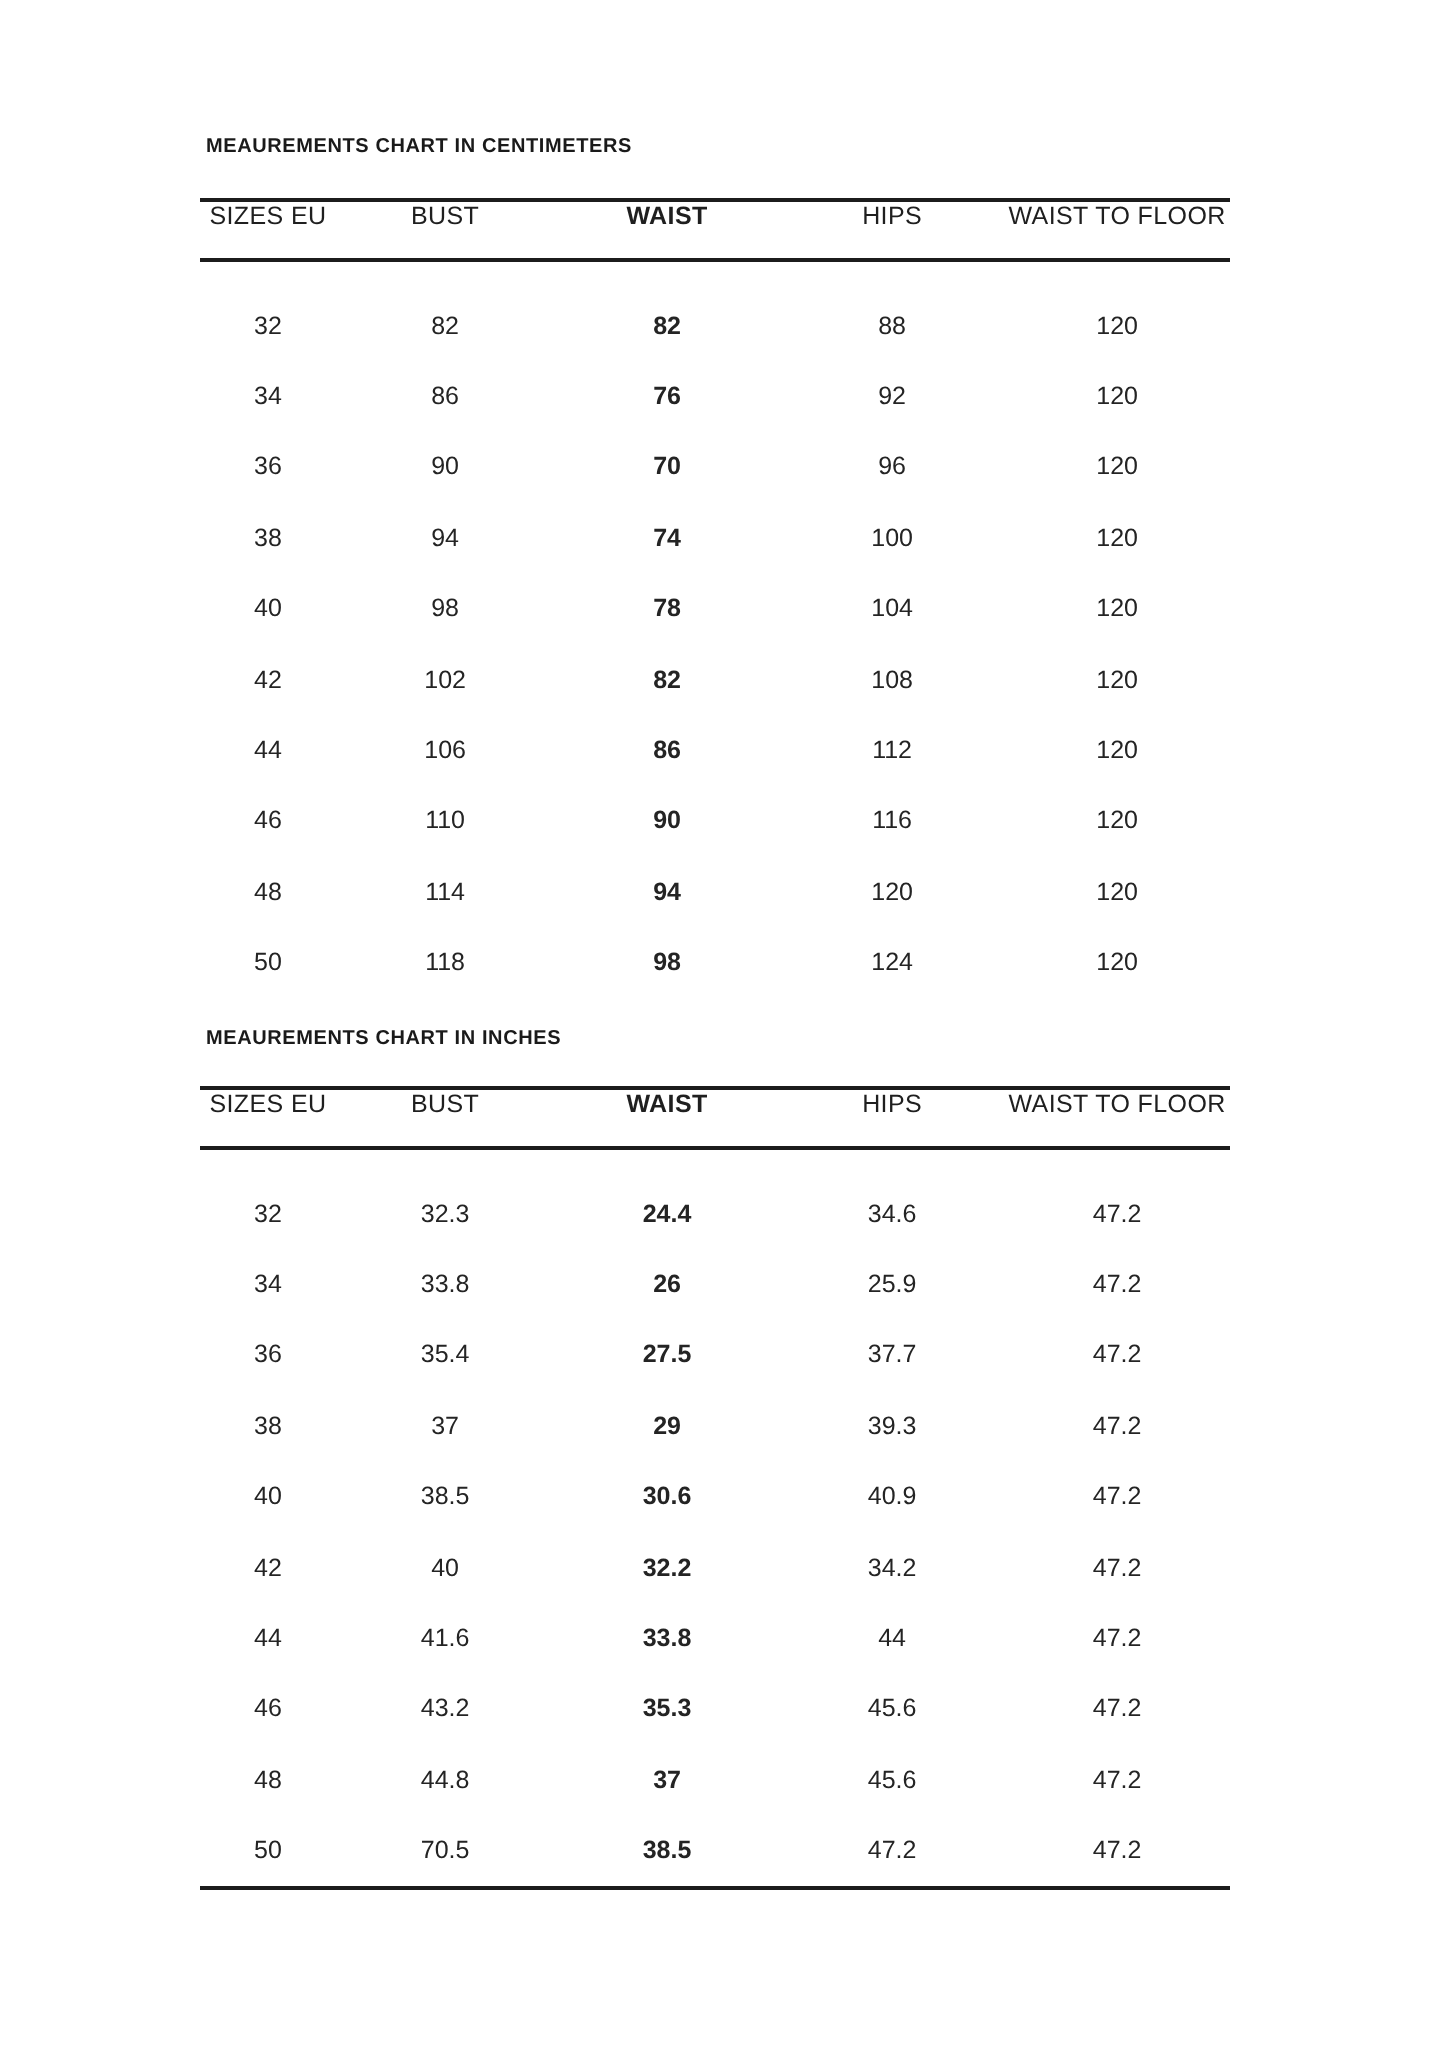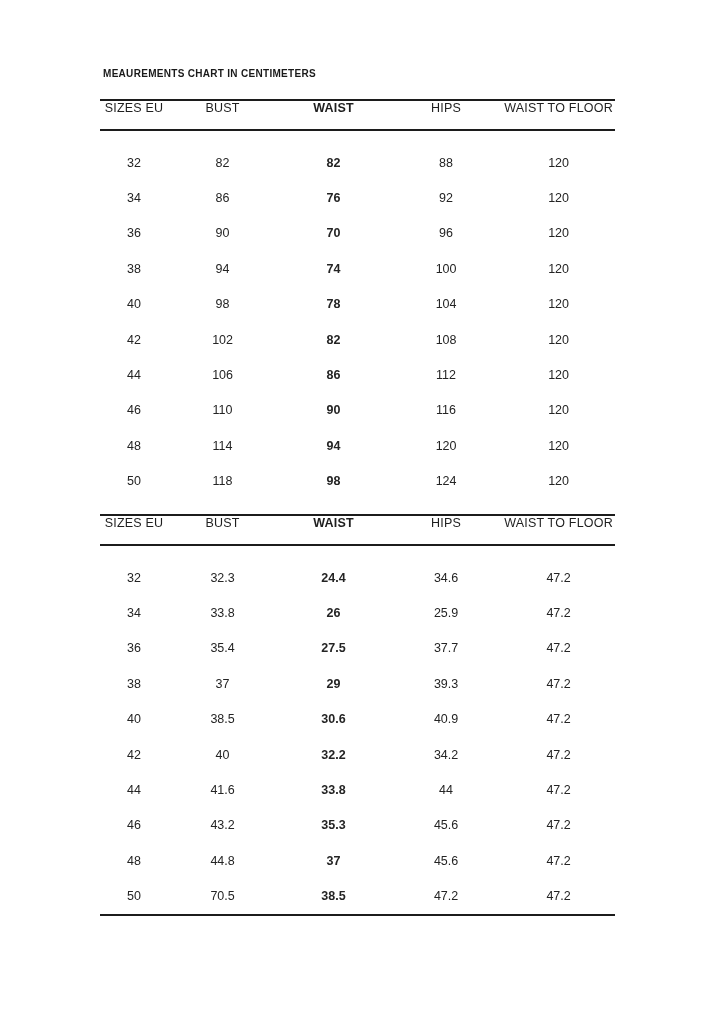--- a/index.html
+++ b/index.html
@@ -154,20 +154,21 @@
             <div class="cell c1">118</div>
             <div class="cell c2">98</div>
             <div class="cell c3">124</div>
             <div class="cell c4">120</div>
           </div>
         </div>
     </div>
   </div>
 
   <div class="section">
+    <div class="section-title title-in">MEAUREMENTS CHART IN INCHES</div>
     <div class="size-table">
       <div class="rule rule-top-in"></div>
       <div class="header-row">
           <div class="cell c0">SIZES EU</div>
           <div class="cell c1">BUST</div>
           <div class="cell c2">WAIST</div>
           <div class="cell c3">HIPS</div>
           <div class="cell c4">WAIST TO FLOOR</div>
         </div>
       <div class="rule"></div>

